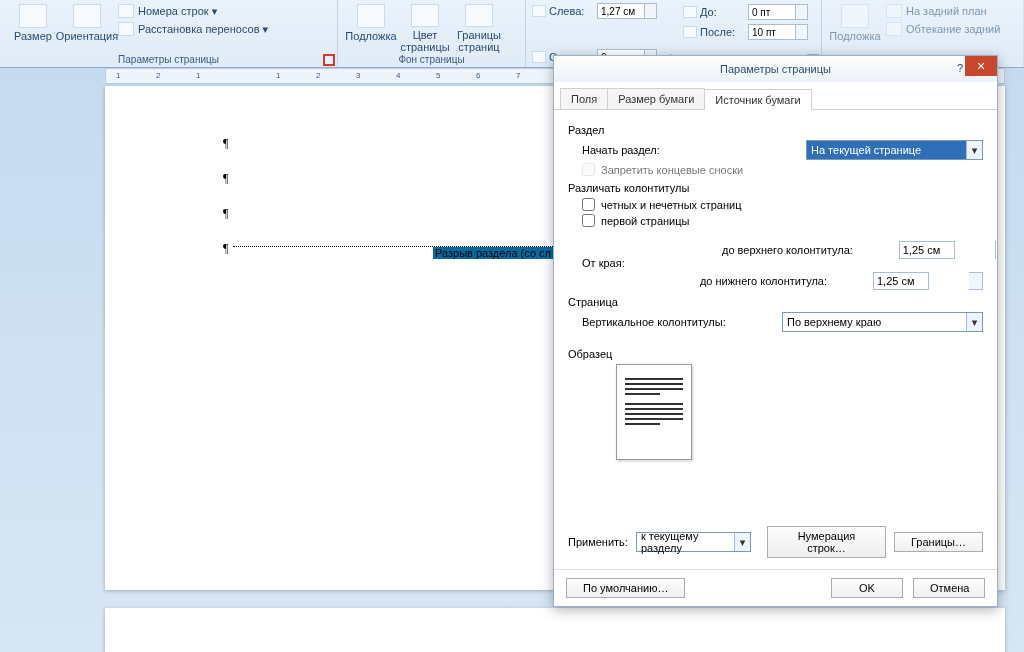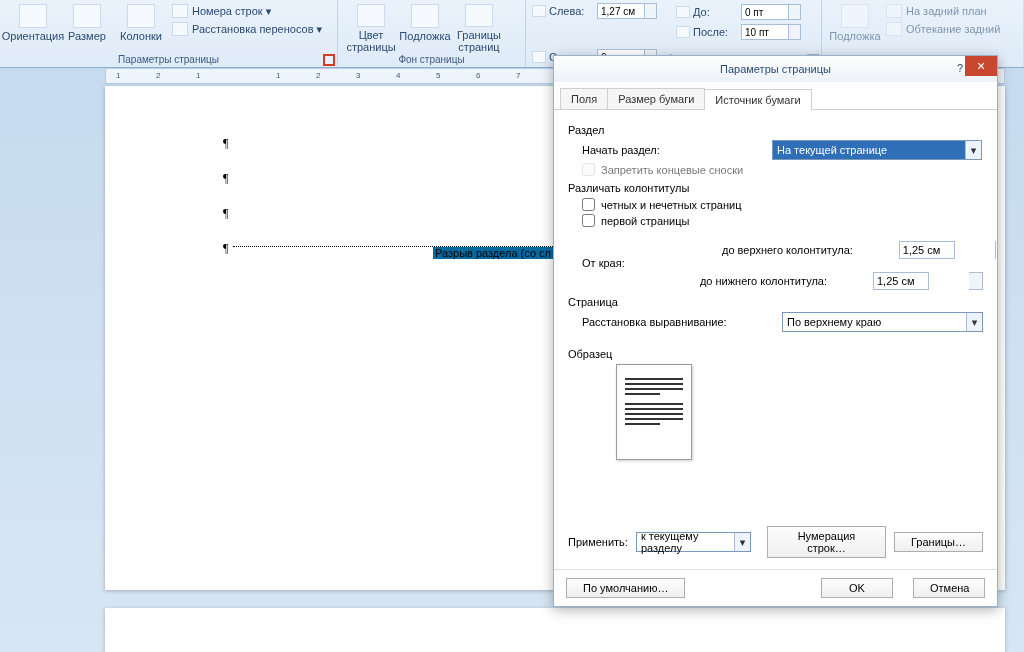--- a/index.html
+++ b/index.html
@@ -47,75 +47,71 @@
 .row label { flex: 0 0 auto; }
 .combo { display: flex; align-items: center; border: 1px solid #7a98b9; background: #fff; height: 20px; }
 .combo.selected { background: #2f6fb7; color: #fff; }
 .combo .arrow { width: 16px; height: 100%; background: #eef4fb; border-left: 1px solid #a8bdd6; display: flex; align-items: center; justify-content: center; color: #333; }
 .chk { display: flex; align-items: center; margin: 3px 0 3px 14px; }
 .chk input { margin-right: 6px; }
 .num-in { width: 56px; height: 18px; border: 1px solid #a8bdd6; padding: 0 3px; }
 .updn { width: 14px; height: 18px; border: 1px solid #a8bdd6; border-left: none; background: #f0f5fb; }
 .preview { width: 76px; height: 96px; border: 1px solid #999; margin: 4px 0 0 48px; background: #fff; box-shadow: 1px 1px 3px rgba(0,0,0,0.2); padding: 10px 8px; }
 .preview .ln { height: 2px; background: #333; margin: 3px 0; }
-.dlg-foot { position: absolute; bottom: 0; left: 0; right: 0; display: flex; align-items: center; padding: 8px 12px; border-top: 1px solid #e1e1e1; gap: 20px; }
+.dlg-foot { position: absolute; bottom: 0; left: 0; right: 0; display: flex; align-items: center; padding: 8px 12px; border-top: 1px solid #e1e1e1; gap: 10px; }
 .btn { border: 1px solid #adadad; background: linear-gradient(#fdfdfd,#efefef); padding: 3px 16px; }
 .apply-row { position:absolute; bottom:48px; left:14px; right:14px; display:flex; align-items:center; gap:8px; }
 </style>
 </head>
 <body>
 
 <div class="ribbon">
   <div class="group" style="width:338px;">
     <div class="big-btn">
         <div class="ico"></div>
+        <span>Размер</span>
+      </div>
+    <div class="big-btn">
+        <div class="ico"></div>
         <span>Ориентация</span>
-      </div>
-    <div class="big-btn">
-        <div class="ico"></div>
-        <span>Размер</span>
-      </div>
-    <div class="big-btn">
-        <div class="ico"></div>
-        <span>Колонки</span>
       </div>
     <div class="stack" style="margin-left:4px;">
       <div class="small-row">
           <div class="ico"></div>
           <span>Номера строк</span>
           <span style="margin-left:3px;">▾</span>
         </div>
       <div class="small-row">
           <div class="ico"></div>
           <span>Расстановка переносов</span>
           <span style="margin-left:3px;">▾</span>
         </div>
     </div>
     <div class="group-label">Параметры страницы</div>
     <div class="group-launcher highlight-launcher"></div>
   </div>
 
   <div class="group" style="width:188px;">
     <div class="big-btn">
         <div class="ico"></div>
+        <span>Подложка</span>
+      </div>
+    <div class="big-btn">
+        <div class="ico"></div>
         <span>Цвет страницы</span>
       </div>
     <div class="big-btn">
         <div class="ico"></div>
-        <span>Подложка</span>
-      </div>
-    <div class="big-btn">
-        <div class="ico"></div>
         <span>Границы страниц</span>
       </div>
     <div class="group-label">Фон страницы</div>
   </div>
 
   <div class="group" style="width:296px;">
-    <div class="stack" style="margin-right:19px;gap:28px;">
+    <div class="stack" style="margin-right:26px;gap:28px;">
       <div class="spin">
           <div class="ico"></div>
           <label>Слева:</label>
           <input value="1,27 см" style="">
           <div class="arrows"></div>
         </div>
       <div class="spin">
           <div class="ico"></div>
           <label>Справа:</label>
           <input value="0 см" style="">
@@ -201,21 +197,21 @@
   </div>
   <div class="tabstrip">
     <div class="tab">Поля</div>
     <div class="tab">Размер бумаги</div>
     <div class="tab active">Источник бумаги</div>
   </div>
   <div class="dlg-body">
     <div class="fieldset-label">Раздел</div>
     <div class="row">
       <label style="width:150px;">Начать раздел:</label>
-      <div class="combo selected" style="width:210px;">
+      <div class="combo selected" style="width:210px;margin-left:34px;">
         <span style="flex:1;padding:0 4px;">На текущей странице</span>
           <div class="arrow">▾</div>
       </div>
     </div>
     <div class="chk" style="opacity:0.55;">
         <input type="checkbox" disabled="" style="">
         <label>Запретить концевые сноски</label>
       </div>
 
     <div class="fieldset-label">Различать колонтитулы</div>
@@ -236,21 +232,21 @@
     </div>
     <div class="row">
       <div style="flex:1;"></div>
       <label style="text-align:right;margin-right:6px;">до нижнего колонтитула:</label>
       <input class="num-in" value="1,25 см" style="">
         <div class="updn"></div>
     </div>
 
     <div class="fieldset-label">Страница</div>
     <div class="row">
-      <label style="width:160px;">Расстановка выравнивание:</label>
+      <label style="width:160px;">Вертикальное колонтитулы:</label>
       <div class="combo" style="width:208px;">
         <span style="flex:1;padding:0 4px;">По верхнему краю</span>
           <div class="arrow">▾</div>
       </div>
     </div>
 
     <div class="fieldset-label" style="margin-top:16px;">Образец</div>
     <div class="preview">
       <div class="ln"></div>
         <div class="ln"></div>

